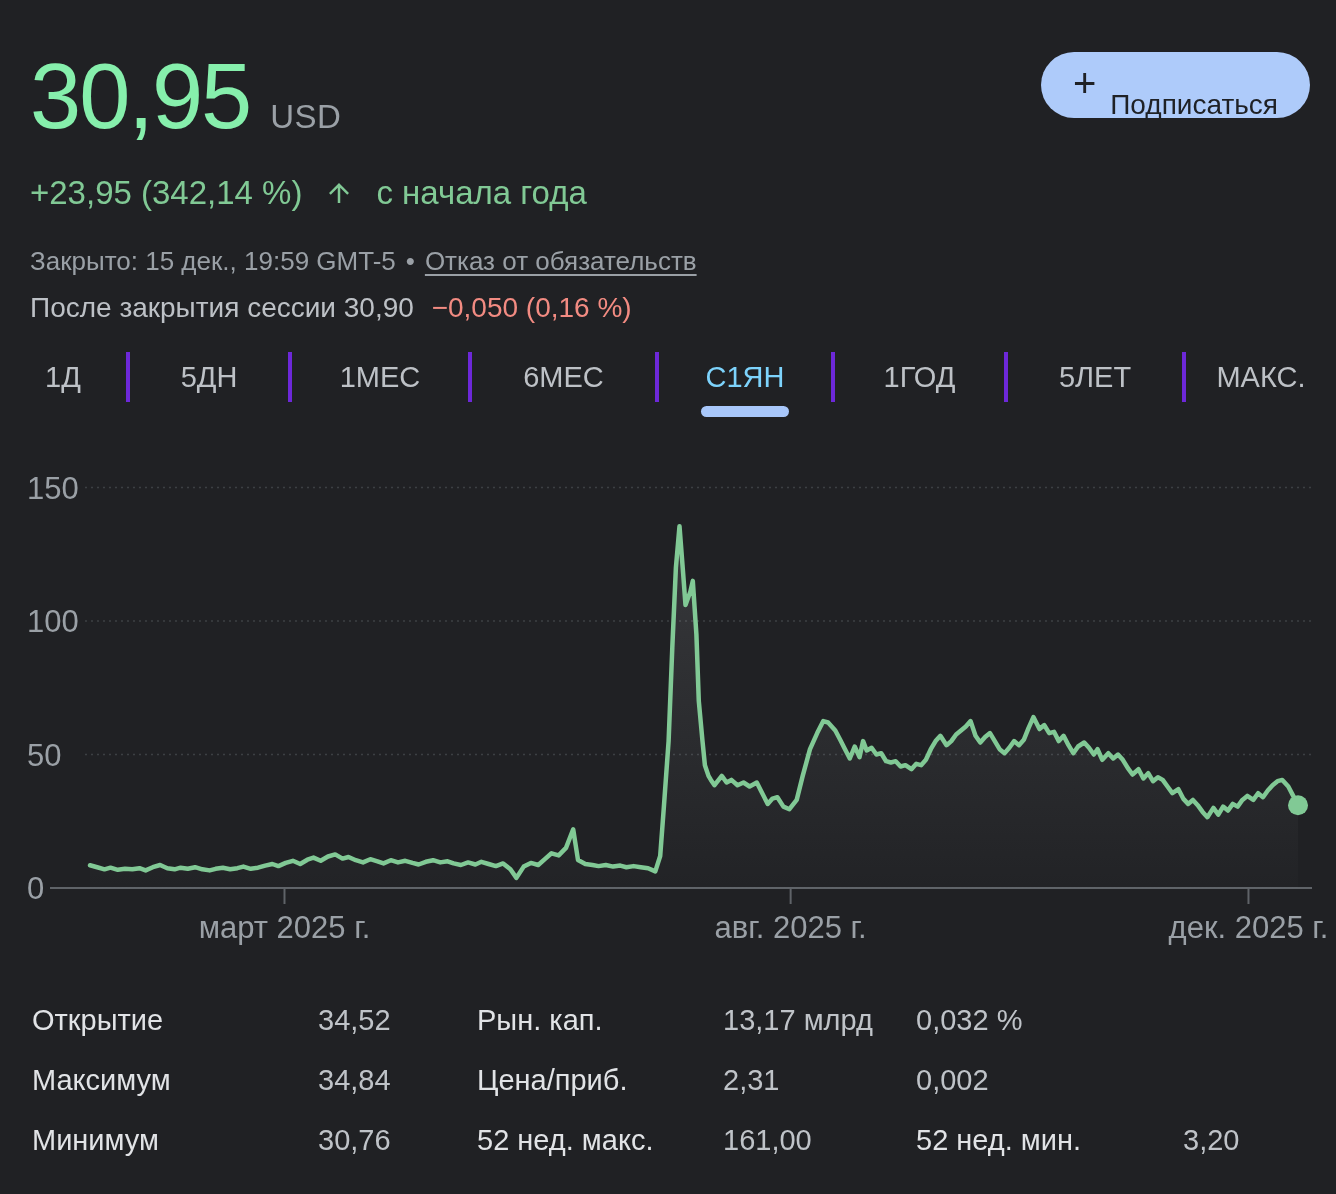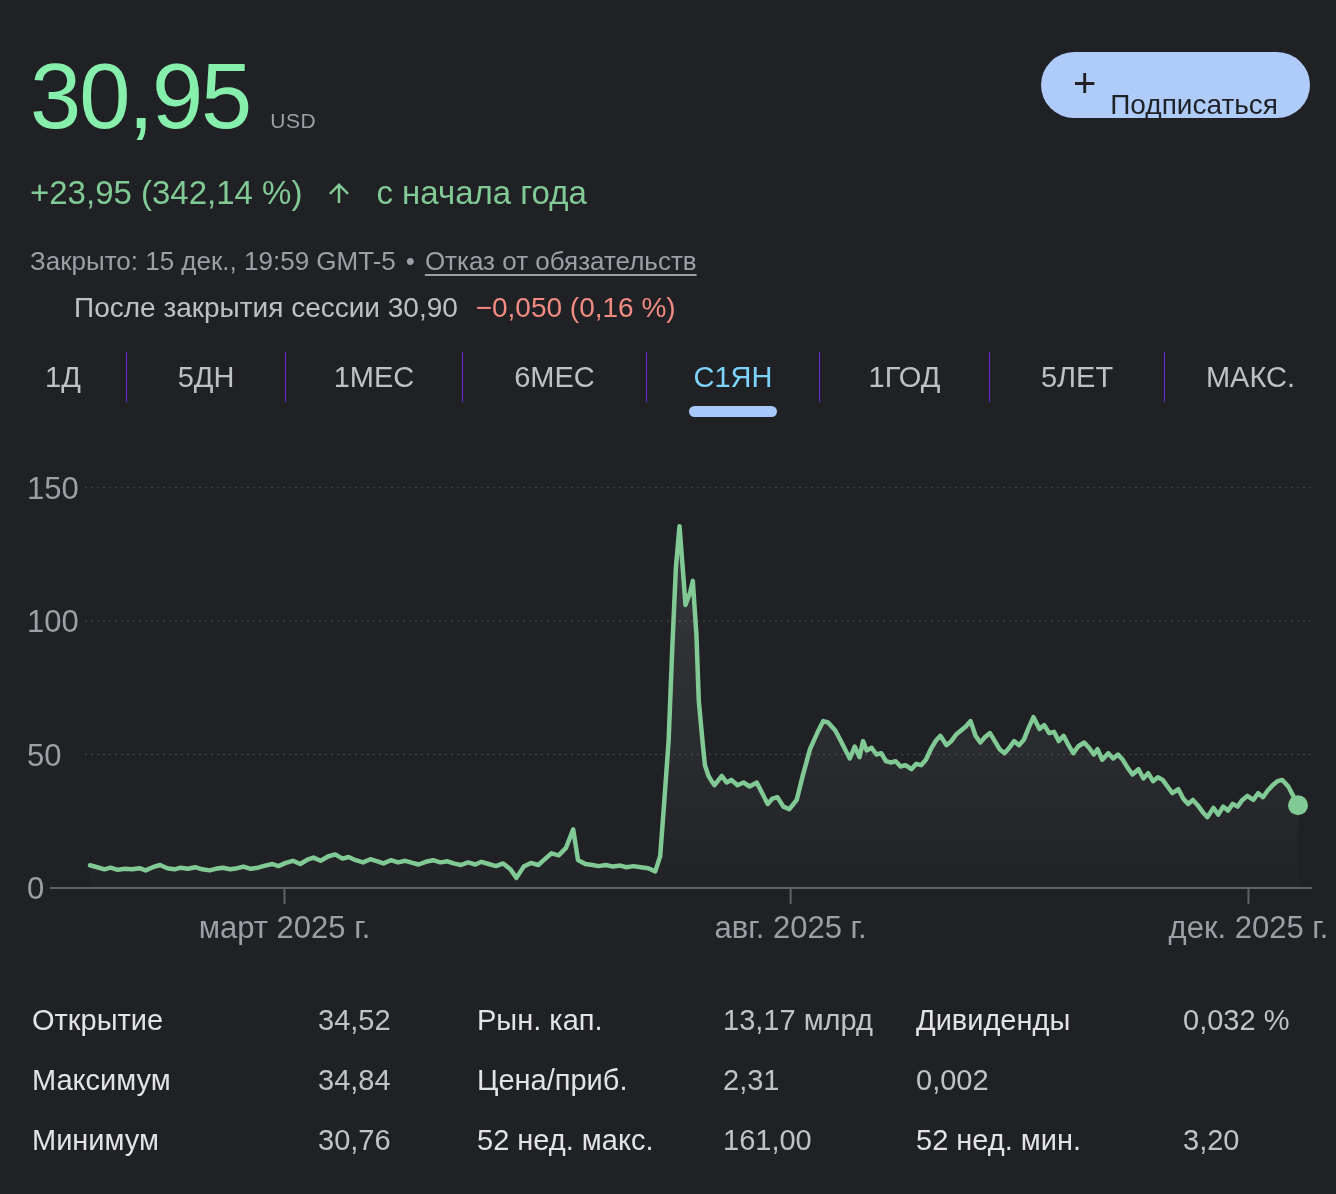--- a/index.html
+++ b/index.html
@@ -1,37 +1,37 @@
 <!DOCTYPE html>
 <html><head>
 <meta charset="utf-8">
 <style>
   html,body{margin:0;padding:0;background:#202124;}
   .screen{position:relative;width:1336px;height:1194px;background:#202124;overflow:hidden;
           font-family:"Liberation Sans","DejaVu Sans",sans-serif;}
   
   .price-line{position:absolute;left:30px;top:50px;display:flex;align-items:baseline;gap:20px;}
   .price{font-size:92px;line-height:1;color:#86efac;letter-spacing:-2px;font-weight:400;}
-  .currency{font-size:21px;color:#9aa0a6;letter-spacing:0.5px;}
+  .currency{font-size:33px;color:#9aa0a6;letter-spacing:0.5px;}
   .subscribe{position:absolute;top:52px;right:26px;height:66px;border-radius:34px;background:#aecbfa;
              display:flex;align-items:center;gap:14px;padding:0 32px;border:none;cursor:pointer;}
   .subscribe .plus{font-size:40px;font-weight:300;color:#1f2125;line-height:1;margin-top:-4px;}
   .subscribe .lbl{font-size:28px;color:#1f2125;font-weight:500;margin-top:39px;}
   .change-line{position:absolute;left:30px;top:174px;display:flex;align-items:center;gap:22px;
                font-size:33px;color:#81c995;}
   .closed-line{position:absolute;left:30px;top:246px;font-size:26px;color:#9aa0a6;}
   .closed-line .sep{margin:0 10px;}
   .closed-line a{color:#9aa0a6;text-decoration:underline;text-underline-offset:4px;cursor:pointer;}
-  .after-line{position:absolute;left:30px;top:292px;font-size:28px;color:#bdc1c6;margin-left:44px;}
+  .after-line{position:absolute;left:30px;top:292px;font-size:28px;color:#bdc1c6;}
   .after-line .neg{color:#f28b82;margin-left:10px;}
   
   .tabs{position:absolute;top:352px;left:0;width:1336px;height:66px;display:flex;}
   .tab{position:relative;display:flex;align-items:flex-start;justify-content:center;height:50px;cursor:pointer;}
   .tab .t{font-size:29px;font-weight:500;color:#bdc1c6;line-height:50px;}
-  .tab:not(:last-child){border-right:1px solid #6d28d9;}
+  .tab:not(:last-child){border-right:4px solid #6d28d9;}
   .tab:nth-child(1){flex:0 0 126px;}
   .tab:nth-child(2){flex:0 0 158px;}
   .tab:nth-child(3){flex:0 0 176px;}
   .tab:nth-child(4){flex:0 0 183px;}
   .tab:nth-child(5){flex:0 0 172px;}
   .tab:nth-child(6){flex:0 0 169px;}
   .tab:nth-child(7){flex:0 0 174px;align-items:center;}
   .tab:nth-child(8){flex:1;}
   .tab.active .t{color:#7dd3fc;}
   .tab .underline{display:none;}
@@ -164,21 +164,20 @@
           <span class="sl">Цена/приб.</span>
           <span class="sv">2,31</span>
         </div>
       <div class="srow">
           <span class="sl">52 нед. макс.</span>
           <span class="sv">161,00</span>
         </div>
     </div>
     <div class="col col3">
       <div class="srow">
-          <span class="sl">Дивиденды</span>
           <span class="sv">0,032 %</span>
         </div>
       <div class="srow">
           <span class="sv">0,002</span>
         </div>
       <div class="srow">
           <span class="sl">52 нед. мин.</span>
           <span class="sv">3,20</span>
         </div>
     </div>

